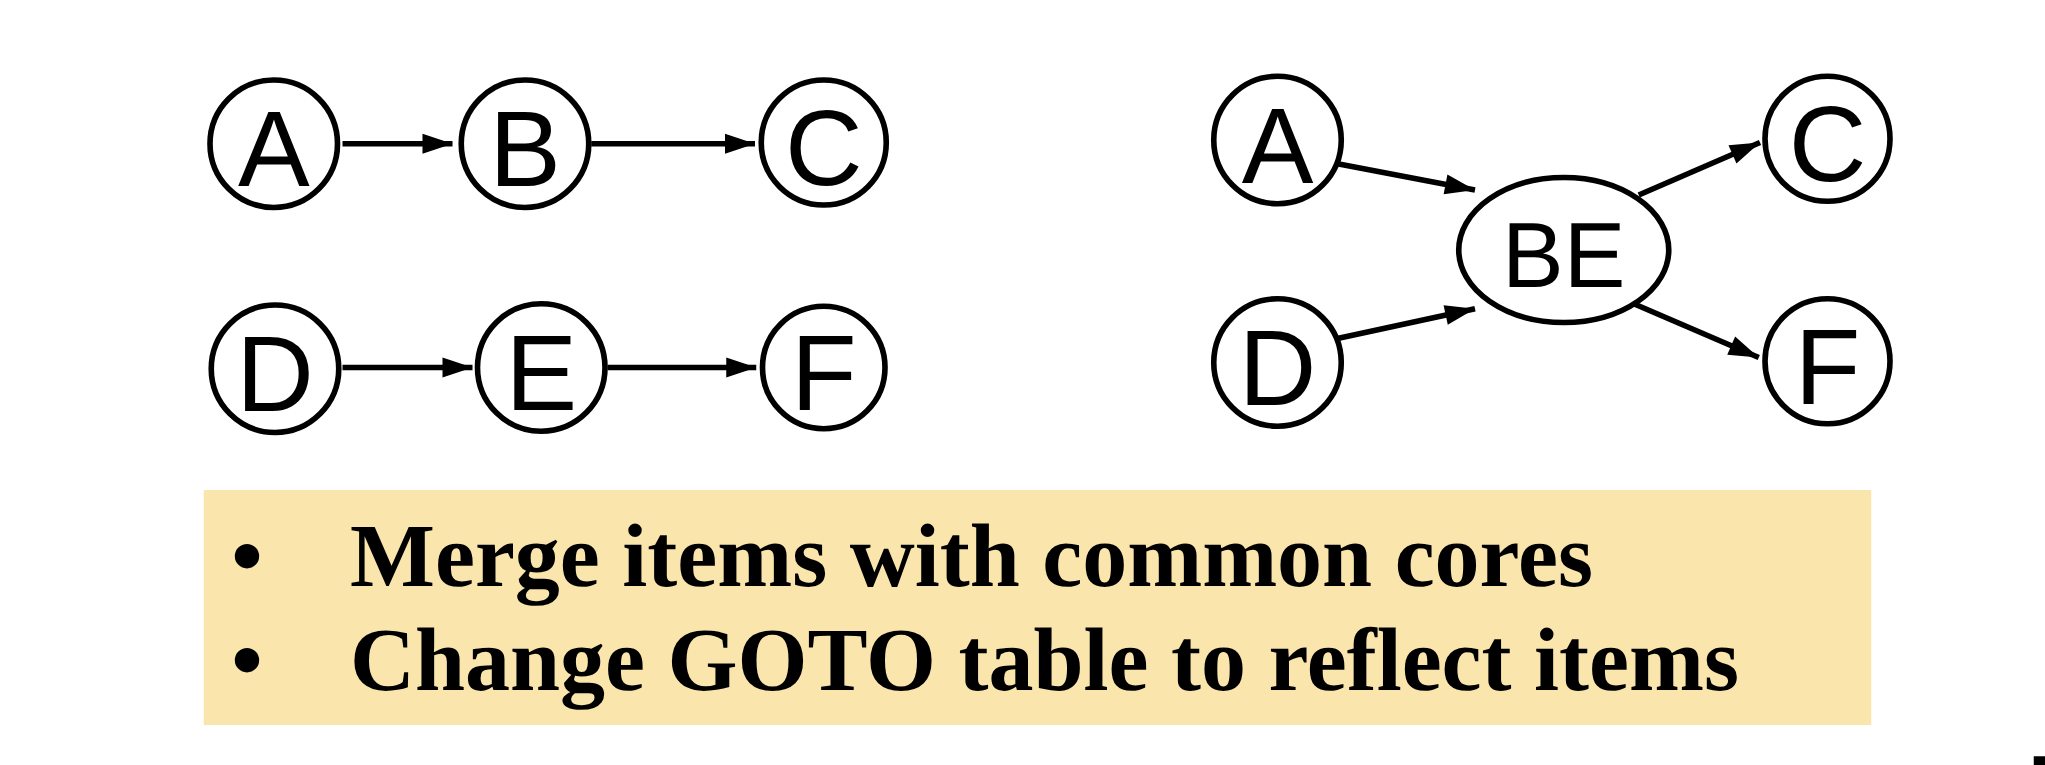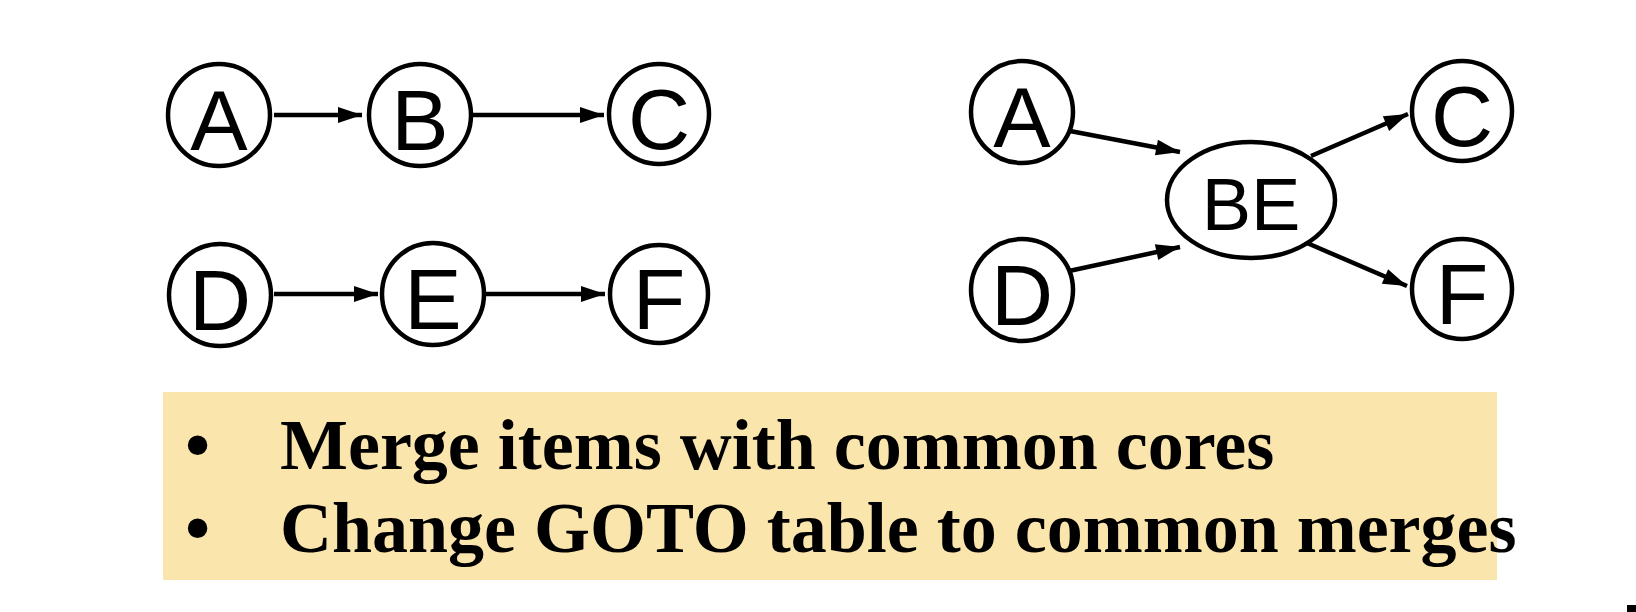--- a/index.html
+++ b/index.html
@@ -148,18 +148,18 @@
     </g>
   </svg>
 
   <div class="callout">
     <div class="bullet-row">
       <span class="bullet">•</span>
       <span class="bullet-text">Merge items with common cores</span>
     </div>
     <div class="bullet-row">
       <span class="bullet">•</span>
-      <span class="bullet-text">Change GOTO table to common merges</span>
+      <span class="bullet-text">Change GOTO table to reflect items</span>
     </div>
   </div>
 
   <div class="corner-mark"></div>
 </div>
 
 </body></html>

